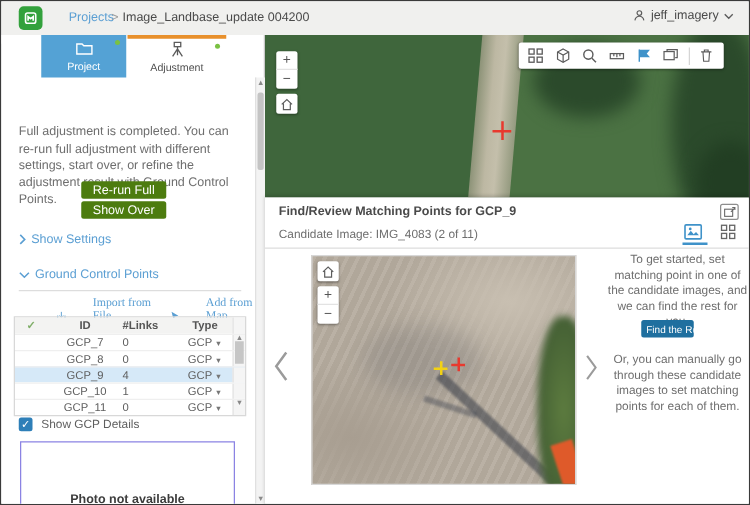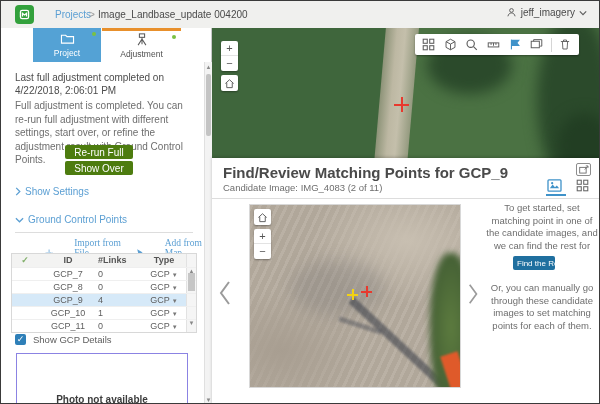--- a/index.html
+++ b/index.html
@@ -69,21 +69,21 @@
   .zoombox{width:17px;height:30px;font-size:11px;line-height:15px;}
   .zoombox div{height:15px;}
   .zoombox div:first-child{border-bottom:1px solid #e3e3e3;}
   .homebox{width:17px;height:16px;display:flex;align-items:center;justify-content:center;}
   .maptools{left:414px;top:33px;width:164px;height:21px;background:#fff;border-radius:2px;box-shadow:0 1px 2px rgba(0,0,0,.35);display:flex;align-items:center;justify-content:space-evenly;}
   .mt{width:16px;height:16px;display:flex;align-items:center;justify-content:center;color:#5c5c5c;cursor:pointer;}
   .mt.active{color:#3f92c9;}
   .mt-div{width:1px;height:14px;background:#d5d5d5;}
   
   .findpanel{left:211px;top:157px;width:389px;height:247px;background:#fff;box-shadow:0 -1px 3px rgba(0,0,0,.2);}
-  .fp-title{left:11px;top:6px;font-size:15px;font-weight:bold;color:#4a4a4a;}
+  .fp-title{left:11px;top:6px;font-size:10px;font-weight:bold;color:#4a4a4a;}
   .fp-export{left:364px;top:5px;width:15px;height:13px;border:1px solid #8d8d8d;border-radius:2px;display:flex;align-items:center;justify-content:center;color:#666;cursor:pointer;}
   .fp-cand{left:11px;top:24px;font-size:9.5px;color:#6e6e6e;}
   .fp-toggle{width:16px;height:14px;display:flex;align-items:center;justify-content:center;cursor:pointer;}
   .fp-underline{left:334px;top:36px;width:20px;height:2px;background:#3f92c9;}
   .fp-div{left:0;top:40px;width:100%;border-top:1px solid #ddd;}
   .chev{color:#9b9b9b;cursor:pointer;}
   .viewer{left:37px;top:46px;width:212px;height:184px;border:1px solid #d8d8d8;overflow:hidden;background:
     radial-gradient(140px 90px at 75% 20%, #c8bfb1, transparent 70%),
     radial-gradient(120px 90px at 15% 80%, #a89e91, transparent 70%),
     repeating-linear-gradient(115deg, rgba(255,255,255,.06) 0 3px, rgba(0,0,0,.03) 3px 8px),
@@ -143,21 +143,20 @@
       <span class="greendot"></span>
       <span class="ticonwrap" style="margin-top:2px;">
           <svg width="14" height="13" viewBox="0 0 16 15" fill="none" stroke="#5a5a5a" stroke-width="1.2" style="margin:0 auto;">
             <rect x="5" y="1" width="6" height="4"></rect>
             <path d="M8 5v8M8 7l-4.5 7M8 7l4.5 7"></path>
           </svg>
         </span>
       <span class="tlabel">Adjustment</span>
     </div>
 
-    <div class="abs lastrun">Last full adjustment completed on 4/22/2018, 2:06:01 PM</div>
     <div class="abs desc">Full adjustment is completed. You can re-run full adjustment with different settings, start over, or refine the adjustment result with Ground Control Points.</div>
     <button class="abs bluebtn btn-rerun">Re-run Full</button>
     <button class="abs bluebtn btn-start">Show Over</button>
 
     <div class="abs linkrow showsettings">
       <span>
           <svg width="6" height="9" viewBox="0 0 6 10" fill="none" stroke="#5b9fd3" stroke-width="1.4">
             <path d="M1 1l4 4-4 4"></path>
           </svg>
         </span>

